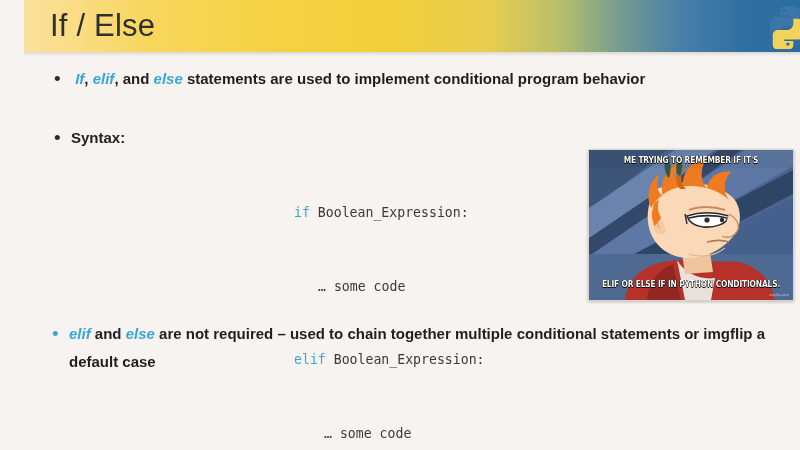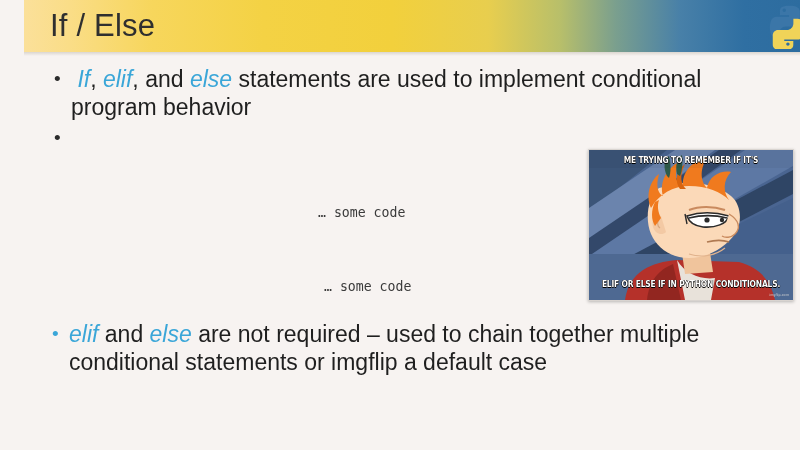--- a/index.html
+++ b/index.html
@@ -82,24 +82,24 @@
     font-size: 19px;
     line-height: 28px;
     color: #2b2b2b;
     width: 17px;
     text-align: left;
   }
   .bullet-dot.blue {
     color: #3aa6d8;
   }
   .bullet-text {
-    font-size: 23px;
+    font-size: 15px;
     line-height: 28px;
     color: #1f1f1f;
-    font-weight: 400;
+    font-weight: 700;
   }
   .kw {
     color: #3aa6d8;
     font-style: italic;
   }
 
   #bullet-1 { left: 30px; top: 65px; width: 720px; }
   #bullet-2 { left: 30px; top: 124px; width: 300px; }
   #bullet-3 { left: 28px; top: 320px; width: 730px; }
 
@@ -173,24 +173,27 @@
     <path fill="#f0d358" d="M78.5 37.2v12.1c0 9-7.6 16.5-16.3 16.5H39.4c-7 0-13 6.1-13 13.2v24.7c0 7 6.1 11.2 13 13.2 8.2 2.4 16.1 2.8 25.9 0 6.5-1.9 13-5.7 13-13.2v-9.9H55.4v-3.6h34.4c7.5 0 10.3-5.3 12.9-13.2 2.7-8.1 2.6-16 0-26.6-1.9-7.6-5.4-13.2-12.9-13.2h-11.3zM64.7 97.3c2.4 0 4.3 1.9 4.3 4.3 0 2.4-1.9 4.4-4.3 4.4-2.4 0-4.3-2-4.3-4.4 0-2.4 1.9-4.3 4.3-4.3z" transform="translate(-8,2) scale(0.86)"></path>
   </svg>
 
   <div class="bullet-row" id="bullet-1">
     <span class="bullet-dot">•</span>
     <span class="bullet-text">&nbsp;<span class="kw">If</span><span>, </span><span class="kw">elif</span><span>, and </span><span class="kw">else</span><span> statements are used to implement conditional program behavior</span></span>
   </div>
 
   <div class="bullet-row" id="bullet-2">
     <span class="bullet-dot">•</span>
+    <span class="bullet-text">Syntax:</span>
   </div>
 
   <div class="code-block">
+    <span class="code-line"><span class="ckw">if</span><span> Boolean_Expression:</span></span>
     <span class="code-line ind1"><span>… some code</span></span>
+    <span class="code-line"><span class="ckw">elif</span><span> Boolean_Expression:</span></span>
     <span class="code-line ind2"><span>… some code</span></span>
     
     
   </div>
 
   <div class="meme">
     <svg width="204" height="150" viewBox="0 0 204 150">
       <rect x="0" y="0" width="204" height="150" fill="#4a6591"></rect>
       <polygon points="0,0 78,0 0,62" fill="#3c5578"></polygon>
       <polygon points="0,58 86,0 126,0 0,92" fill="#6b84ad"></polygon>

